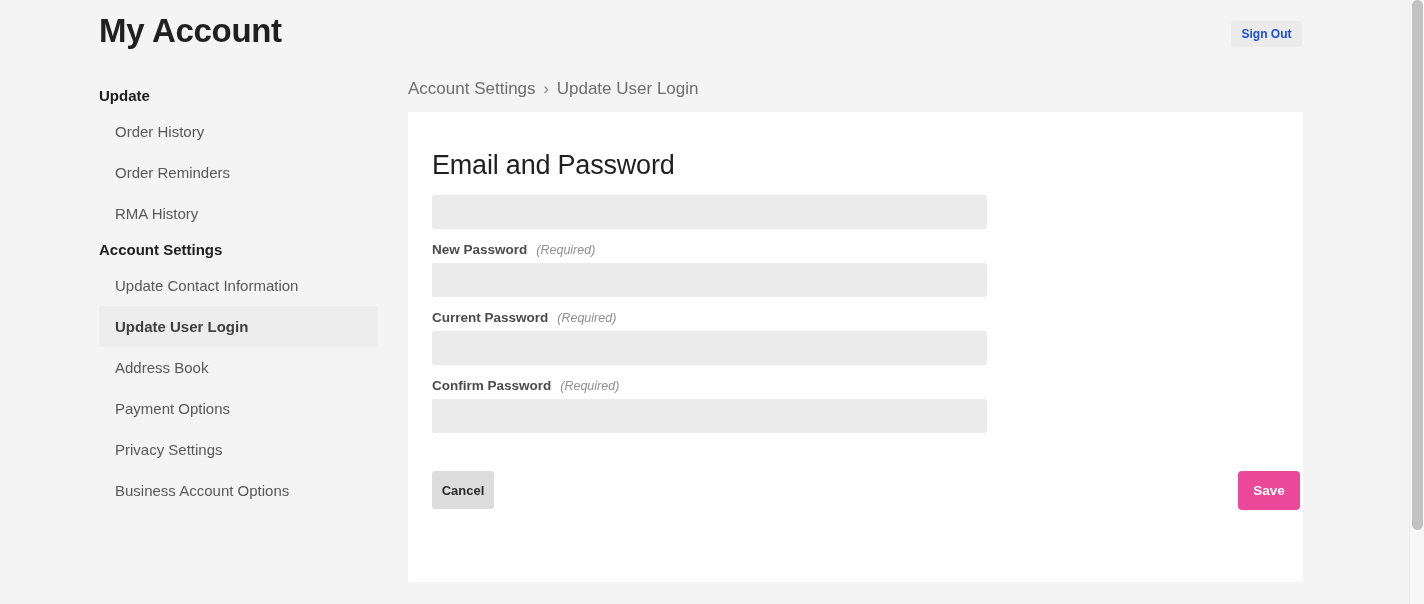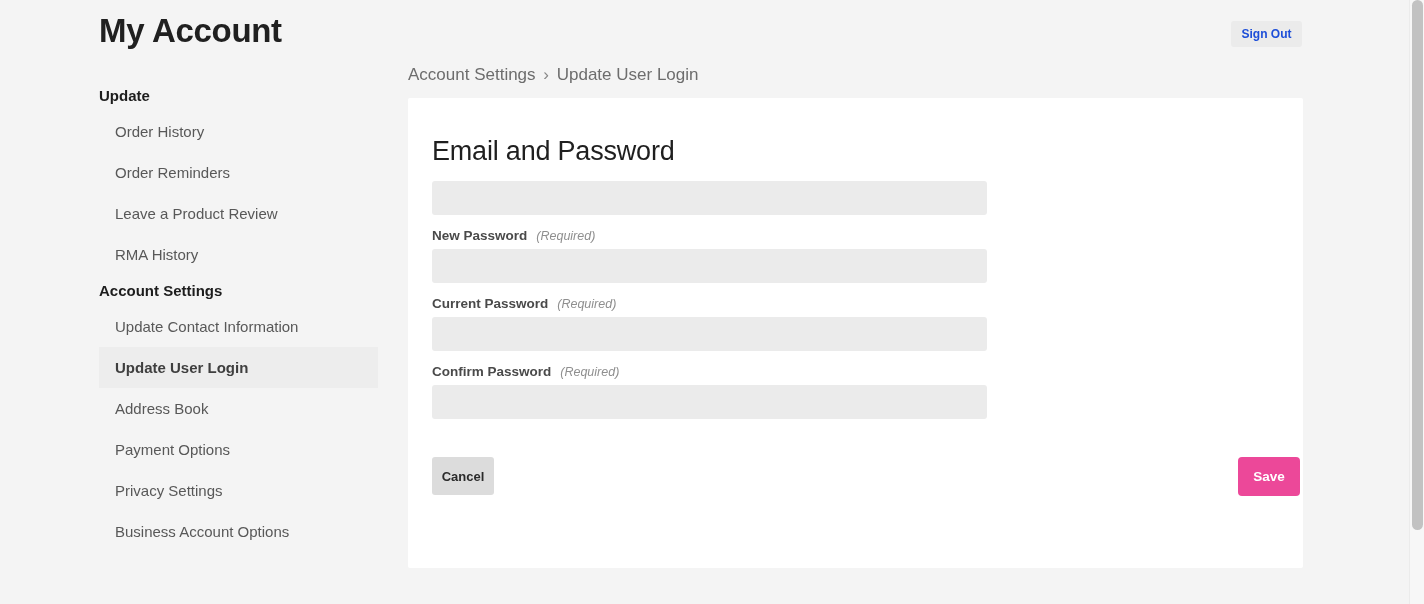--- a/index.html
+++ b/index.html
@@ -93,21 +93,21 @@
   .nav-item.active {
     background: #ededed;
     color: #3f3f3f;
     font-weight: bold;
   }
 
   
   #main {
     position: absolute;
     left: 408px;
-    top: 62px;
+    top: 76px;
     width: 895px;
   }
   #breadcrumb {
     height: 36px;
     line-height: 26px;
     font-size: 17px;
     color: #6d6d6d;
     white-space: nowrap;
   }
   #breadcrumb .crumb { color: #6d6d6d; cursor: pointer; }
@@ -231,21 +231,20 @@
   <div id="header">
     <div id="page-title">My Account</div>
     <button id="sign-out-button">Sign Out</button>
   </div>
 
   <nav id="sidebar">
       <div class="nav-group">
         <div class="nav-heading">Update</div>
         <div class="nav-item">Order History</div>
         <div class="nav-item">Order Reminders</div>
-        <div class="nav-item">Leave a Product Review</div>
         <div class="nav-item">RMA History</div>
       </div>
       <div class="nav-group">
         <div class="nav-heading">Account Settings</div>
         <div class="nav-item">Update Contact Information</div>
         <div class="nav-item active">Update User Login</div>
         <div class="nav-item">Address Book</div>
         <div class="nav-item">Payment Options</div>
         <div class="nav-item">Privacy Settings</div>
         <div class="nav-item">Business Account Options</div>

